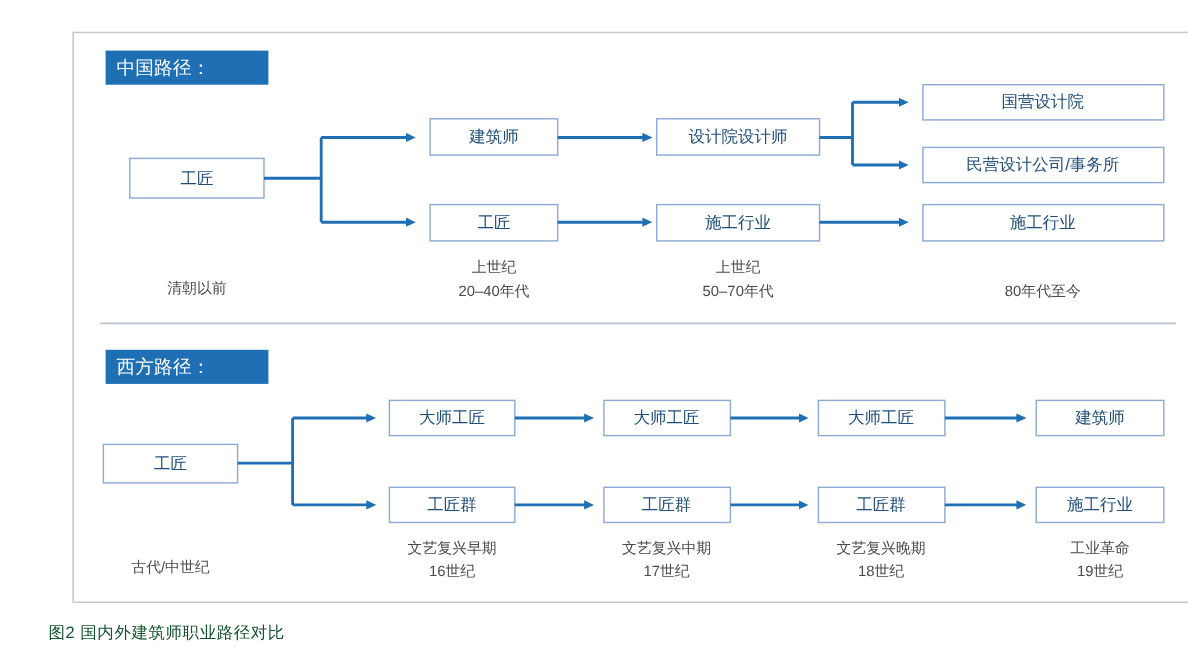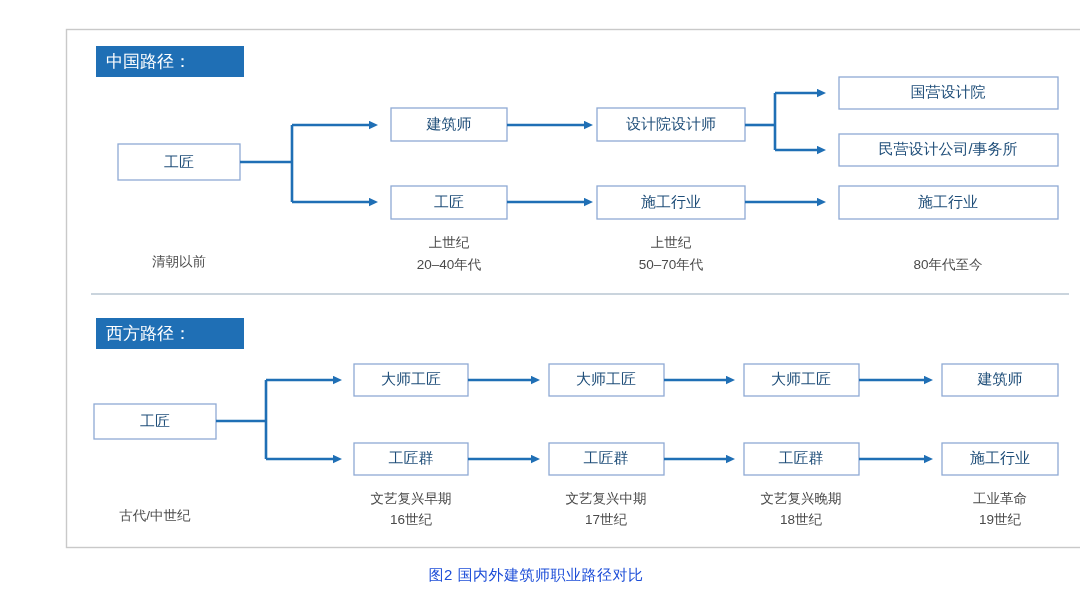--- a/index.html
+++ b/index.html
@@ -12,22 +12,22 @@
   .nodebox{fill:#ffffff;stroke:#8faad4;stroke-width:1.3;}
   .nodelabel{fill:#1f4e79;font-family:"Liberation Sans","DejaVu Sans",sans-serif;
              font-size:15px;text-anchor:middle;dominant-baseline:middle;}
   .conn{stroke:#1f6fb5;stroke-width:2.6;fill:none;stroke-linejoin:miter;}
   .arrowhead{fill:#1f6fb5;}
   .badge-rect{fill:#1f6fb5;}
   .badge-text{fill:#ffffff;font-size:17px;font-family:"Liberation Sans","DejaVu Sans",sans-serif;
               dominant-baseline:middle;}
   .eralabel{fill:#4a4a4a;font-size:13.5px;text-anchor:middle;
             font-family:"Liberation Sans","DejaVu Sans",sans-serif;}
-  .caption{position:absolute;left:0;width:984px;top:566px;text-align:center;
-           font-size:15px;color:#1d4ed8;letter-spacing:.5px;
+  .caption{position:absolute;left:0;width:984px;top:566px;text-align:left;
+           font-size:15px;color:#14532d;letter-spacing:.5px;
            font-family:"Liberation Sans","DejaVu Sans",sans-serif;}
 </style>
 </head>
 <body>
 
 <div id="stage">
 
   <svg class="diagram" viewBox="0 0 1080 605">
     <defs>
       <marker id="ah" markerWidth="9" markerHeight="9" refX="1" refY="4.2" orient="auto" markerUnits="userSpaceOnUse">

